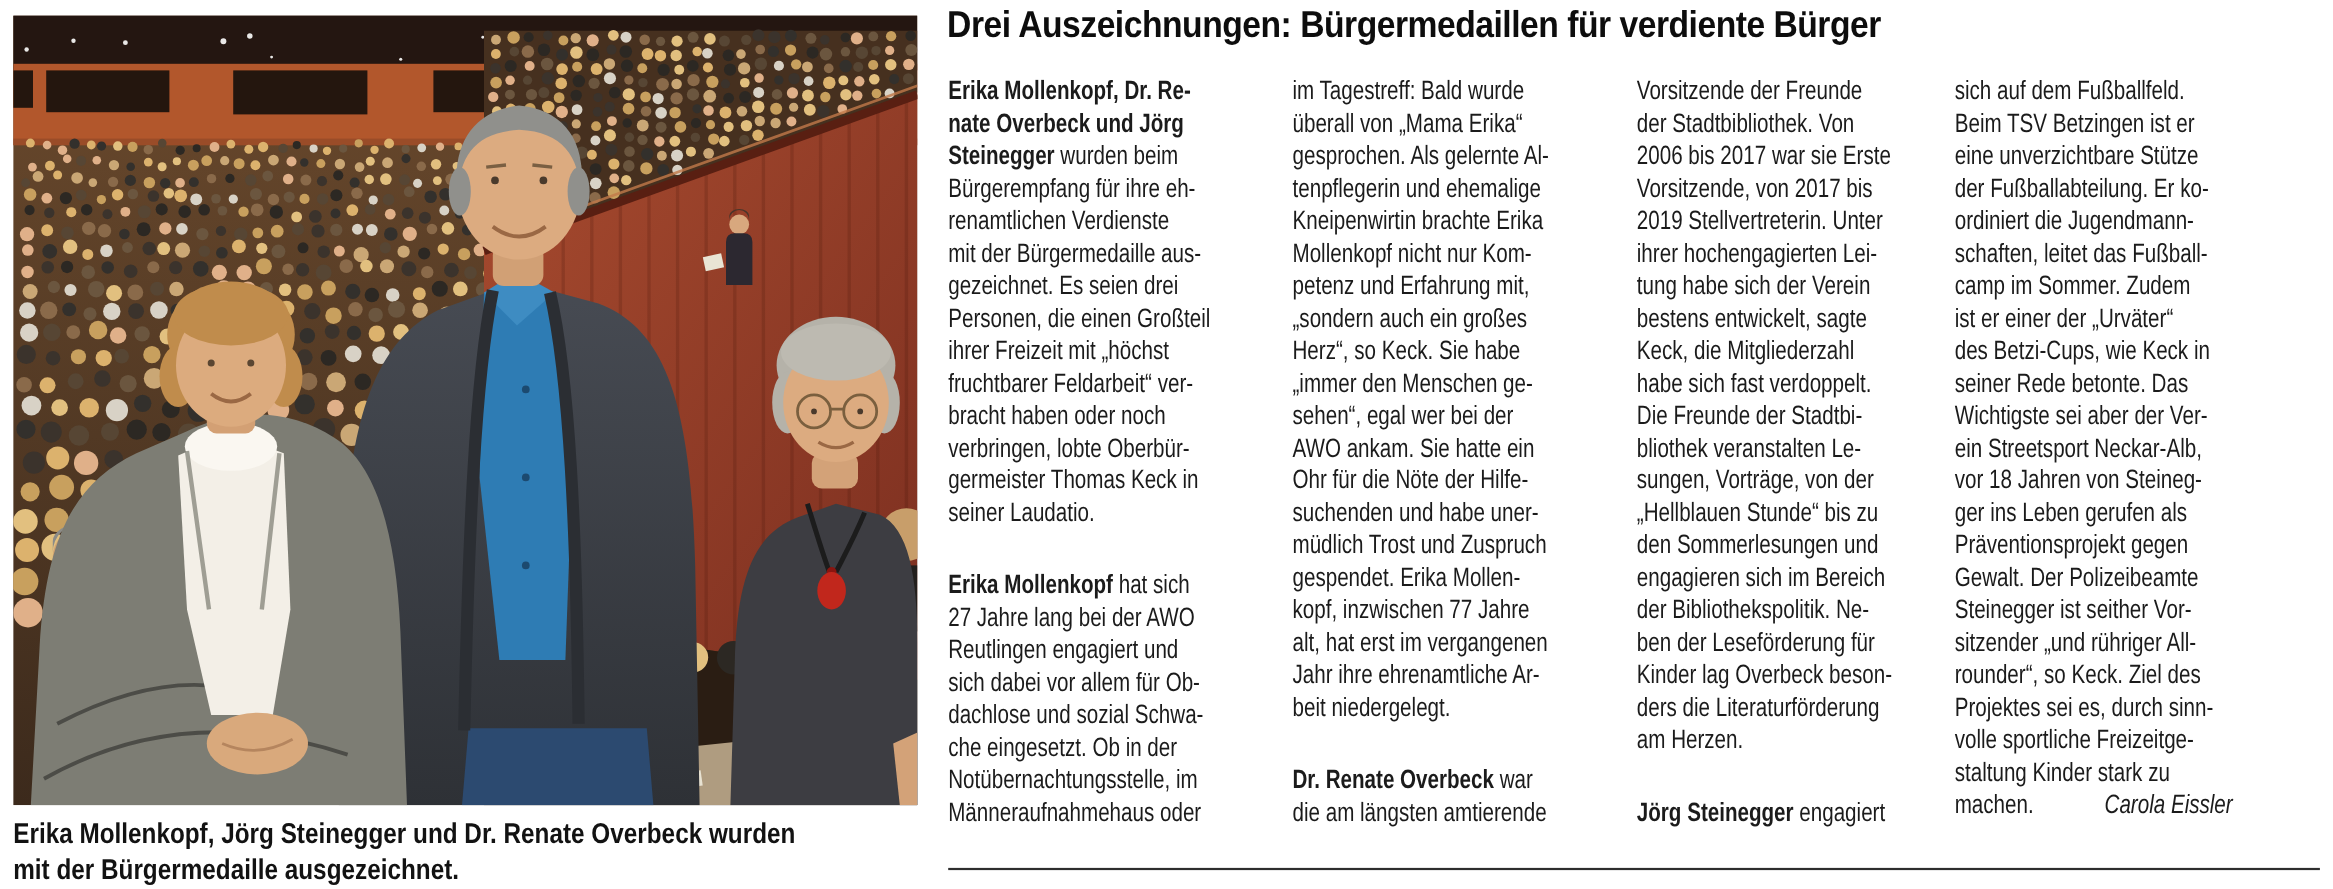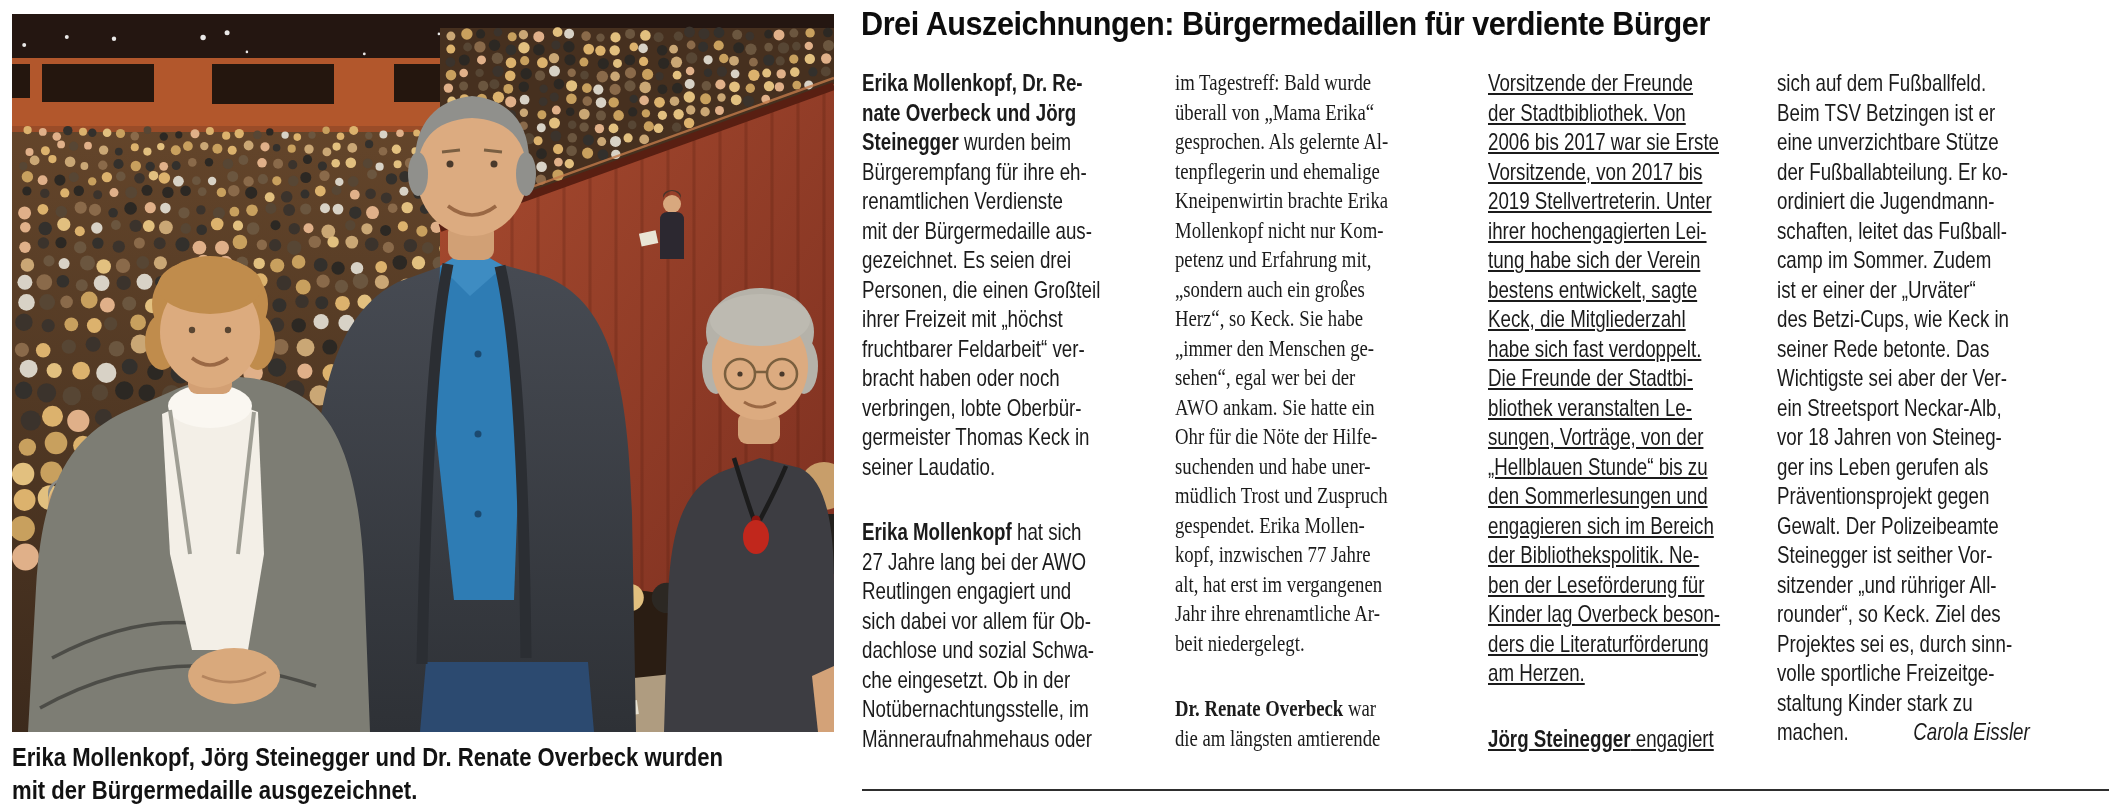--- a/index.html
+++ b/index.html
@@ -973,21 +973,21 @@
             <div class="line"><span>27 Jahre lang bei der AWO</span></div>
             <div class="line"><span>Reutlingen engagiert und</span></div>
             <div class="line"><span>sich dabei vor allem für Ob-</span></div>
             <div class="line"><span>dachlose und sozial Schwa-</span></div>
             <div class="line"><span>che eingesetzt. Ob in der</span></div>
             <div class="line"><span>Notübernachtungsstelle, im</span></div>
             <div class="line"><span>Männeraufnahmehaus oder</span></div>
           </div>
         </div>
       </div>
-      <div class="col" style="left: 313px; font-family: Liberation Serif, serif;">
+      <div class="col" style="left: 313px;">
         <div class="col-inner">
           <div class="para">
             <div class="line"><span>im Tagestreff: Bald wurde</span></div>
             <div class="line"><span>überall von „Mama Erika“</span></div>
             <div class="line"><span>gesprochen. Als gelernte Al-</span></div>
             <div class="line"><span>tenpflegerin und ehemalige</span></div>
             <div class="line"><span>Kneipenwirtin brachte Erika</span></div>
             <div class="line"><span>Mollenkopf nicht nur Kom-</span></div>
             <div class="line"><span>petenz und Erfahrung mit,</span></div>
             <div class="line"><span>„sondern auch ein großes</span></div>
@@ -1003,21 +1003,21 @@
             <div class="line"><span>alt, hat erst im vergangenen</span></div>
             <div class="line"><span>Jahr ihre ehrenamtliche Ar-</span></div>
             <div class="line"><span>beit niedergelegt.</span></div>
           </div>
           <div class="para para-gap">
             <div class="line"><span class="b">Dr. Renate Overbeck</span><span> war</span></div>
             <div class="line"><span>die am längsten amtierende</span></div>
           </div>
         </div>
       </div>
-      <div class="col" style="left: 626px; text-decoration: underline;">
+      <div class="col" style="left: 626px;">
         <div class="col-inner">
           <div class="para">
             <div class="line"><span>Vorsitzende der Freunde</span></div>
             <div class="line"><span>der Stadtbibliothek. Von</span></div>
             <div class="line"><span>2006 bis 2017 war sie Erste</span></div>
             <div class="line"><span>Vorsitzende, von 2017 bis</span></div>
             <div class="line"><span>2019 Stellvertreterin. Unter</span></div>
             <div class="line"><span>ihrer hochengagierten Lei-</span></div>
             <div class="line"><span>tung habe sich der Verein</span></div>
             <div class="line"><span>bestens entwickelt, sagte</span></div>

